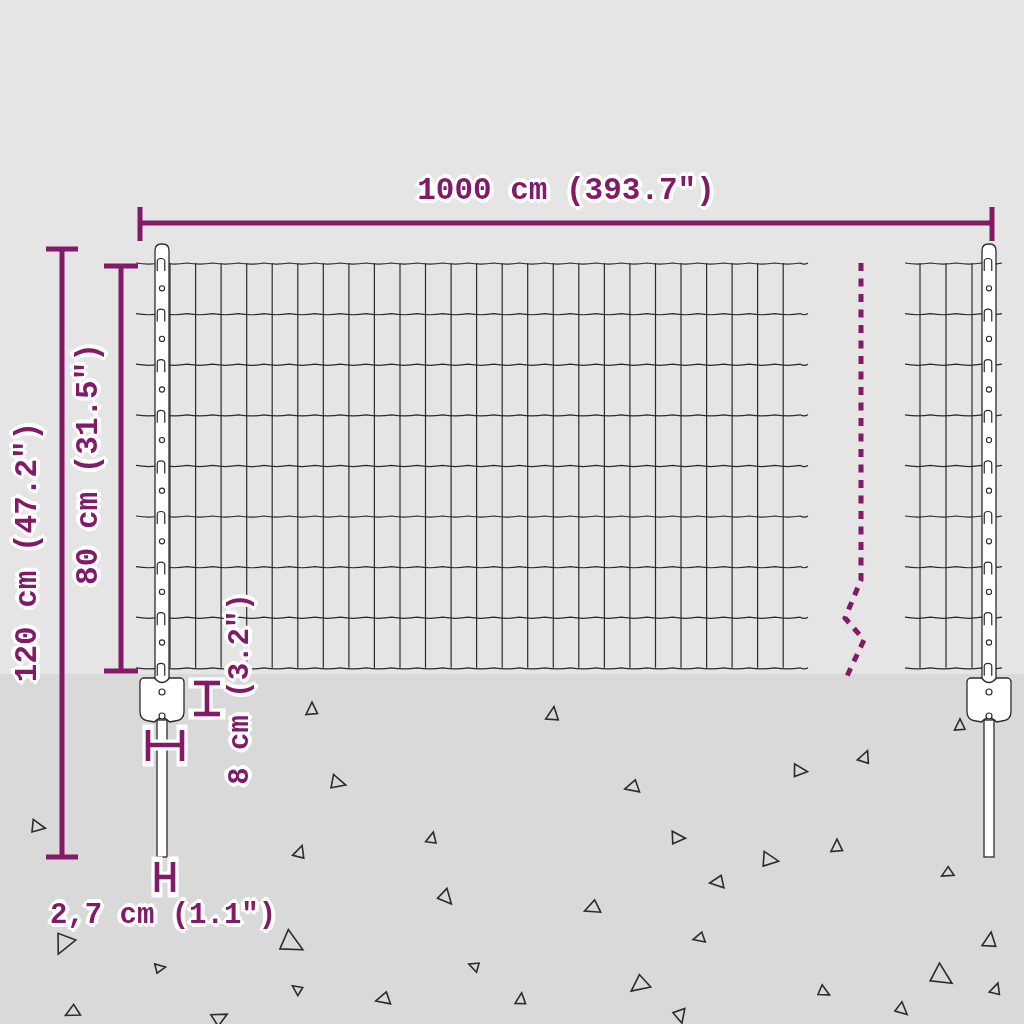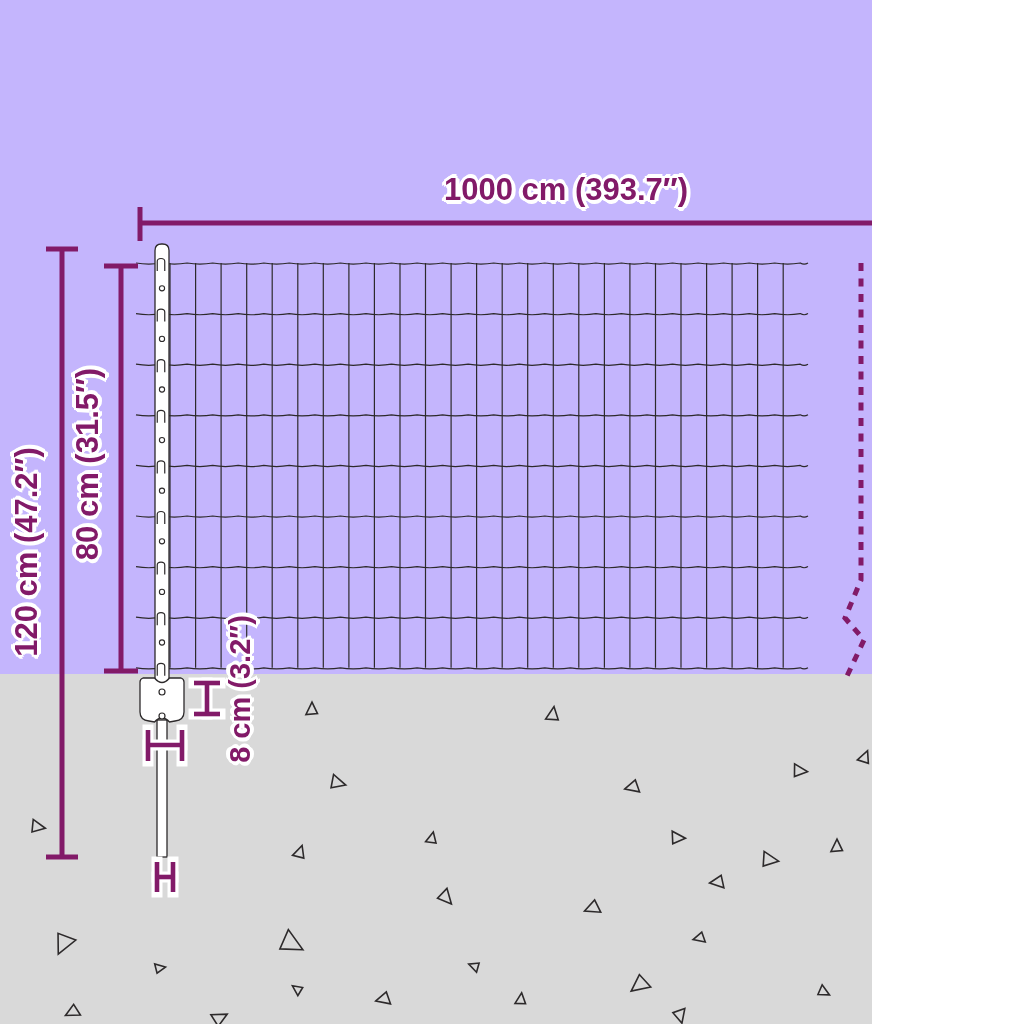--- a/index.html
+++ b/index.html
@@ -1,18 +1,18 @@
 <!DOCTYPE html>
 <html style="--accent: #821A68;"><head>
 <meta charset="utf-8">
 <style>
   html,body{margin:0;padding:0;background:#fff;}
   .stage{
-    position:relative;width:872px;height:1024px;background:#c4b5fd;
-    overflow:hidden;font-family:Liberation Sans, sans-serif;
+    position:relative;width:1024px;height:1024px;background:#e5e5e5;
+    overflow:hidden;font-family:Liberation Mono, monospace;
   }
   .stage svg{position:absolute;left:0;top:0;}
   .dim-label{
     position:absolute;
     color:var(--accent,#821A68);
     font-weight:bold;
     font-size:31px;
     letter-spacing:0px;
     white-space:nowrap;
     transform:translate(-50%,-50%);
@@ -199,13 +199,14 @@
 
   <div class="dim-label" style="left:566px;top:190px;">1000 cm (393.7″)</div>
 
   <div class="dim-label rot" style="left:27px;top:552px;">120 cm (47.2″)</div>
 
   <div class="dim-label rot" style="left:88px;top:464px;">80 cm (31.5″)</div>
 
   <div class="dim-label rot small" style="left:240px;top:689px;">8 cm (3.2″)</div>
 
 
+  <div class="dim-label small" style="left:163px;top:915px;">2,7 cm (1.1″)</div>
 </div>
 
 </body></html>

